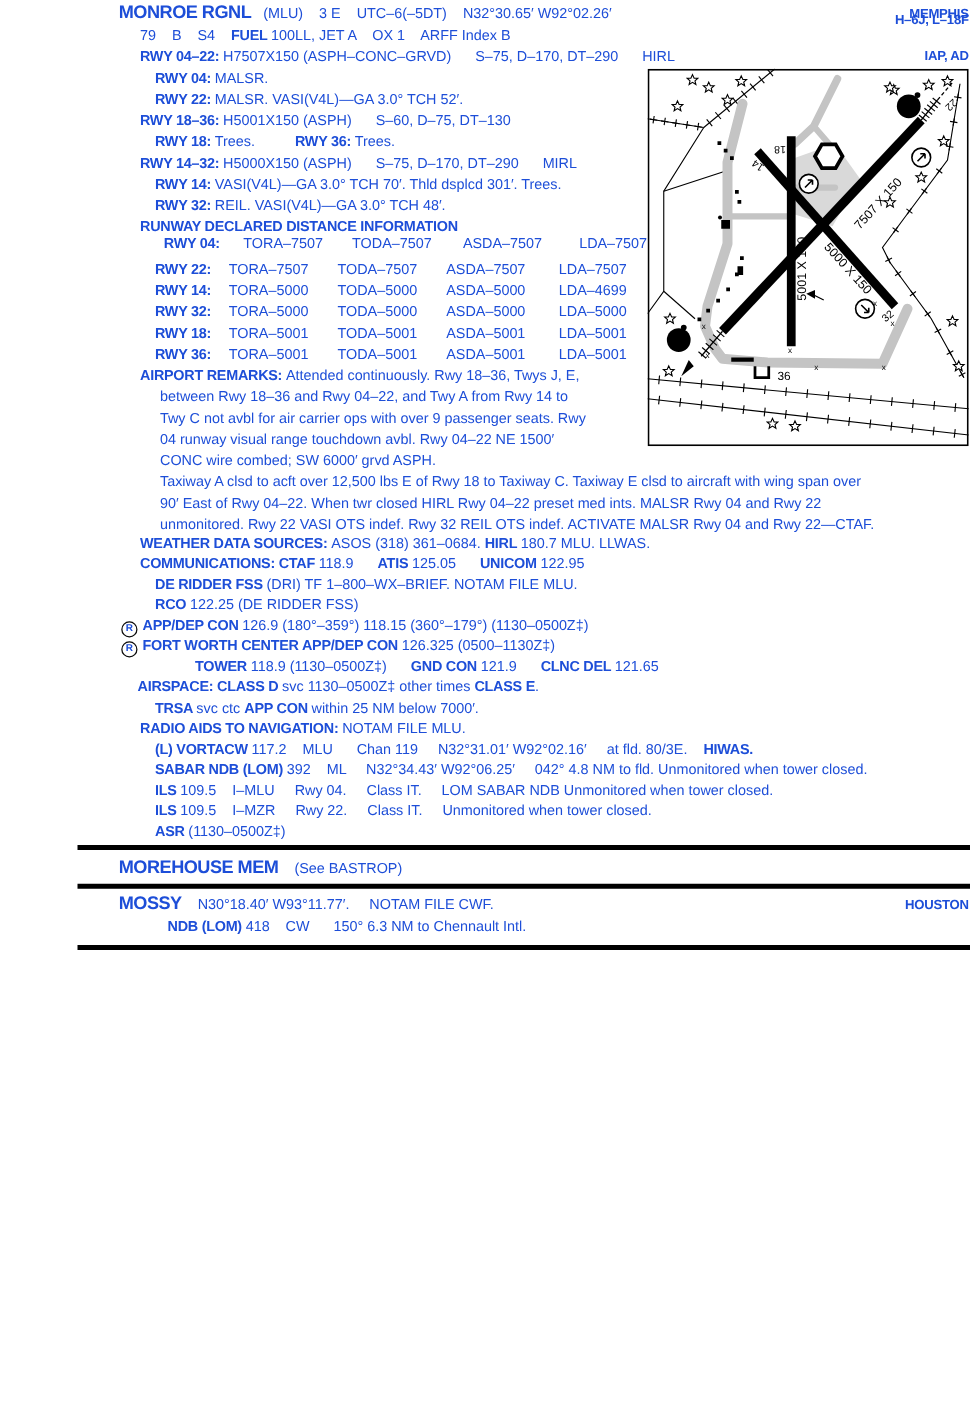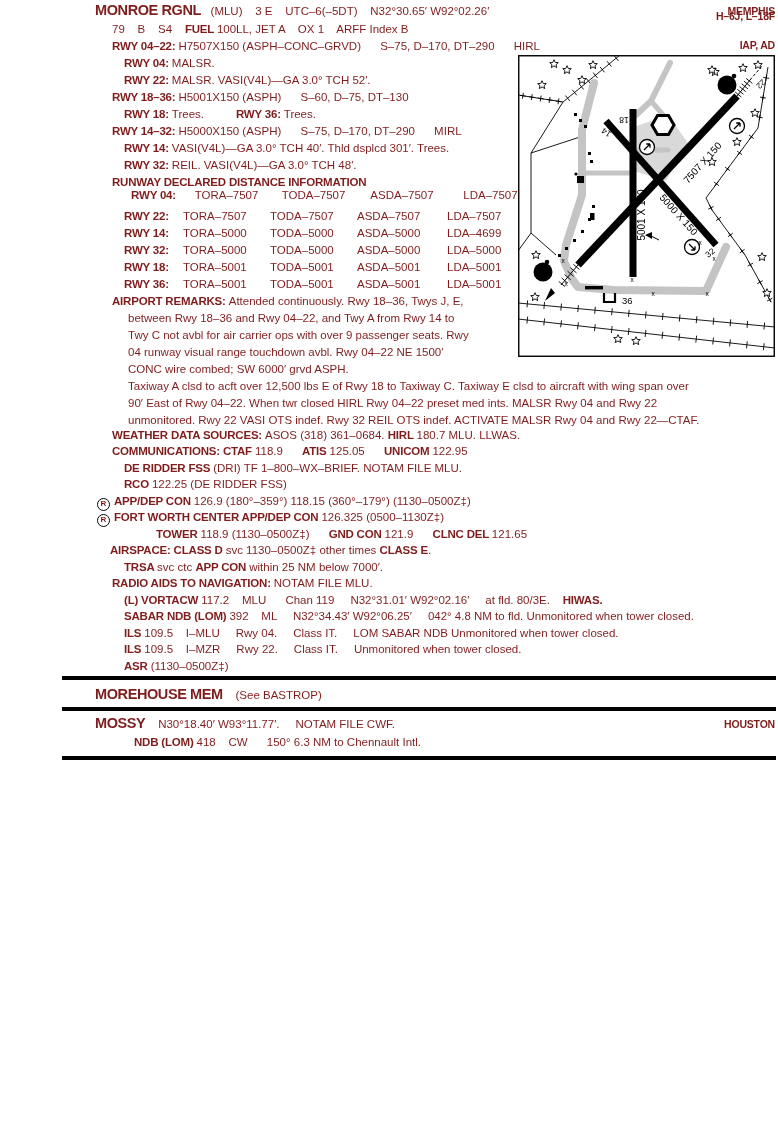--- a/index.html
+++ b/index.html
@@ -1,17 +1,17 @@
 <!DOCTYPE html>
 <html><head>
 <meta charset="utf-8">
 <style>
   html,body{margin:0;padding:0;background:#fff;}
   #page{position:relative;width:778px;height:1130px;background:#ffffff;overflow:hidden;
-        font-family:"Liberation Sans",sans-serif;color:#7f1d1d;}
+        font-family:"Liberation Sans",sans-serif;color:#1d4ed8;}
   .line{position:absolute;white-space:pre;font-size:11.5px;line-height:14px;}
   .line span{white-space:pre;}
   .seg-b{font-weight:bold;letter-spacing:-0.2px;}
   .seg-h{font-weight:bold;font-size:14.5px;letter-spacing:-0.4px;}
   .circ-r{display:inline-block;width:11px;height:11px;border:1.3px solid #0a0a0a;border-radius:50%;
           font-size:8px;font-weight:bold;line-height:10px;text-align:center;margin-right:4px;
           vertical-align:-1px;}
   .right-item{position:absolute;right:3px;font-weight:bold;font-size:10.5px;letter-spacing:-0.2px;
               white-space:pre;}
   .rule{position:absolute;left:62px;width:714px;height:4px;background:#000;}
@@ -28,21 +28,21 @@
 
   <div id="text-layer">
       <div class="line" style="top: 3px; left: 95px;"><span class="seg-h">MONROE RGNL</span><span>   (MLU)    3 E    UTC–6(–5DT)    N32°30.65′ W92°02.26′</span></div>
       <div class="line" style="top: 22px; left: 112px;"><span>79    B    S4    </span><span class="seg-b">FUEL </span><span>100LL, JET A    OX 1    ARFF Index B</span></div>
       <div class="line" style="top: 39px; left: 112px;"><span class="seg-b">RWY 04–22: </span><span>H7507X150 (ASPH–CONC–GRVD)      S–75, D–170, DT–290      HIRL</span></div>
       <div class="line" style="top: 56px; left: 124px;"><span class="seg-b">RWY 04: </span><span>MALSR.</span></div>
       <div class="line" style="top: 73px; left: 124px;"><span class="seg-b">RWY 22: </span><span>MALSR. VASI(V4L)—GA 3.0° TCH 52′.</span></div>
       <div class="line" style="top: 90px; left: 112px;"><span class="seg-b">RWY 18–36: </span><span>H5001X150 (ASPH)      S–60, D–75, DT–130</span></div>
       <div class="line" style="top: 107px; left: 124px;"><span class="seg-b">RWY 18: </span><span>Trees.          </span><span class="seg-b">RWY 36: </span><span>Trees.</span></div>
       <div class="line" style="top: 124px; left: 112px;"><span class="seg-b">RWY 14–32: </span><span>H5000X150 (ASPH)      S–75, D–170, DT–290      MIRL</span></div>
-      <div class="line" style="top: 141px; left: 124px;"><span class="seg-b">RWY 14: </span><span>VASI(V4L)—GA 3.0° TCH 40′. Thld dsplcd 301′. Trees.</span></div>
+      <div class="line" style="top: 141px; left: 124px;"><span class="seg-b">RWY 14: </span><span>VASI(V4L)—GA 3.0° TCH 70′. Thld dsplcd 301′. Trees.</span></div>
       <div class="line" style="top: 158px; left: 124px;"><span class="seg-b">RWY 32: </span><span>REIL. VASI(V4L)—GA 3.0° TCH 48′.</span></div>
       <div class="line" style="top: 175px; left: 112px;"><span class="seg-b">RUNWAY DECLARED DISTANCE INFORMATION</span></div>
       <div class="line" style="top: 188px; left: 124px; text-align: center;"><span class="ddi-label">RWY 04:</span><span class="ddi-cell">TORA–7507</span><span class="ddi-cell">TODA–7507</span><span class="ddi-cell">ASDA–7507</span><span class="ddi-cell">LDA–7507</span></div>
       <div class="line" style="top: 209px; left: 124px;"><span class="ddi-label">RWY 22:</span><span class="ddi-cell">TORA–7507</span><span class="ddi-cell">TODA–7507</span><span class="ddi-cell">ASDA–7507</span><span class="ddi-cell">LDA–7507</span></div>
       <div class="line" style="top: 226px; left: 124px;"><span class="ddi-label">RWY 14:</span><span class="ddi-cell">TORA–5000</span><span class="ddi-cell">TODA–5000</span><span class="ddi-cell">ASDA–5000</span><span class="ddi-cell">LDA–4699</span></div>
       <div class="line" style="top: 243px; left: 124px;"><span class="ddi-label">RWY 32:</span><span class="ddi-cell">TORA–5000</span><span class="ddi-cell">TODA–5000</span><span class="ddi-cell">ASDA–5000</span><span class="ddi-cell">LDA–5000</span></div>
       <div class="line" style="top: 260px; left: 124px;"><span class="ddi-label">RWY 18:</span><span class="ddi-cell">TORA–5001</span><span class="ddi-cell">TODA–5001</span><span class="ddi-cell">ASDA–5001</span><span class="ddi-cell">LDA–5001</span></div>
       <div class="line" style="top: 277px; left: 124px;"><span class="ddi-label">RWY 36:</span><span class="ddi-cell">TORA–5001</span><span class="ddi-cell">TODA–5001</span><span class="ddi-cell">ASDA–5001</span><span class="ddi-cell">LDA–5001</span></div>
       <div class="line" style="top: 294px; left: 112px;"><span class="seg-b">AIRPORT REMARKS: </span><span>Attended continuously. Rwy 18–36, Twys J, E,</span></div>
       <div class="line" style="top: 311px; left: 128px;"><span>between Rwy 18–36 and Rwy 04–22, and Twy A from Rwy 14 to</span></div>

